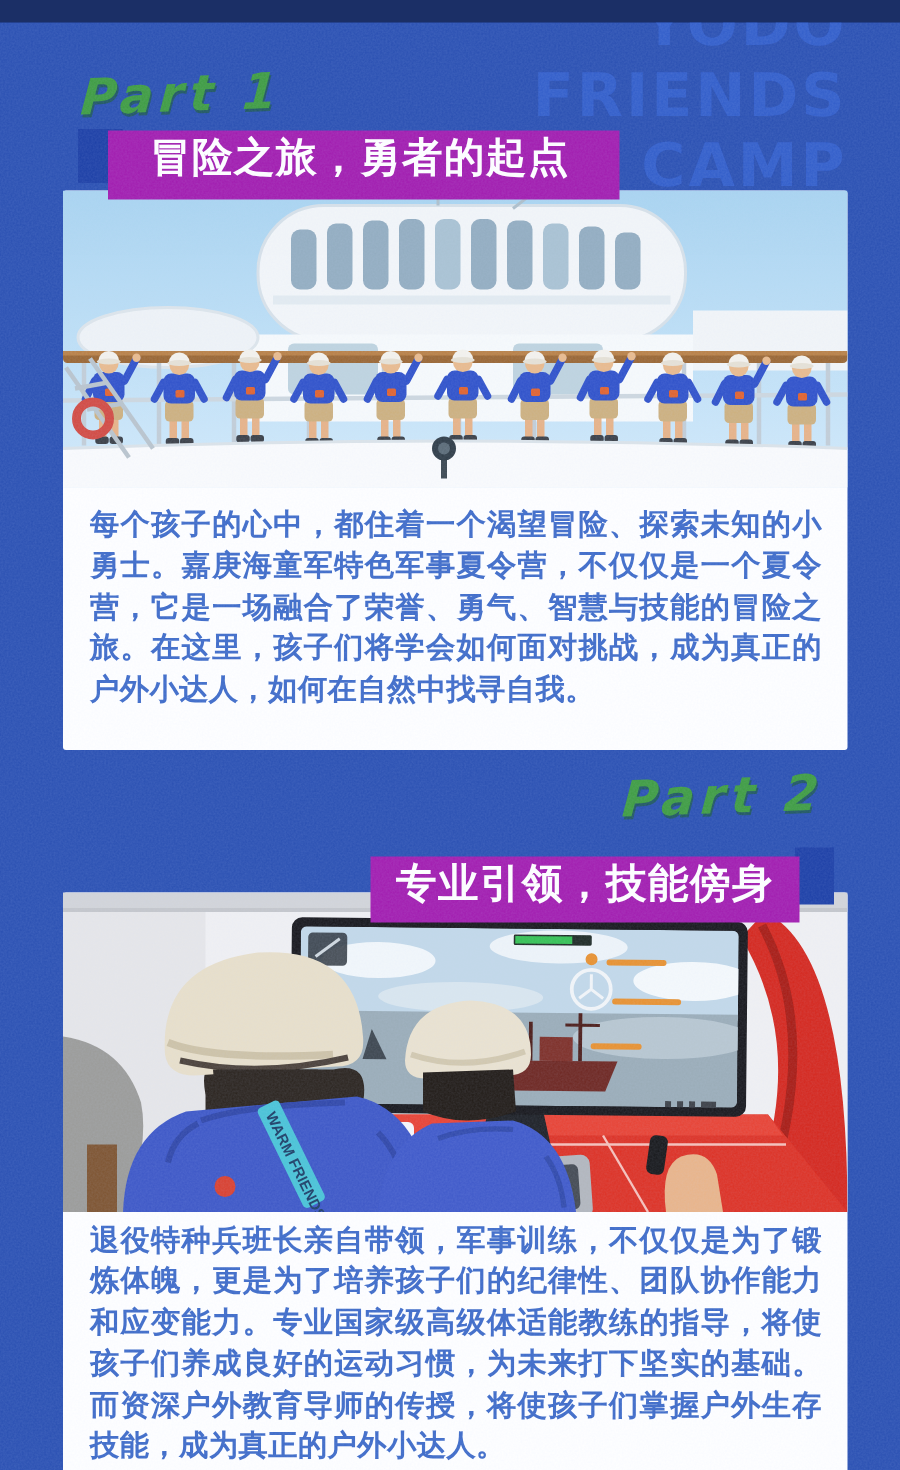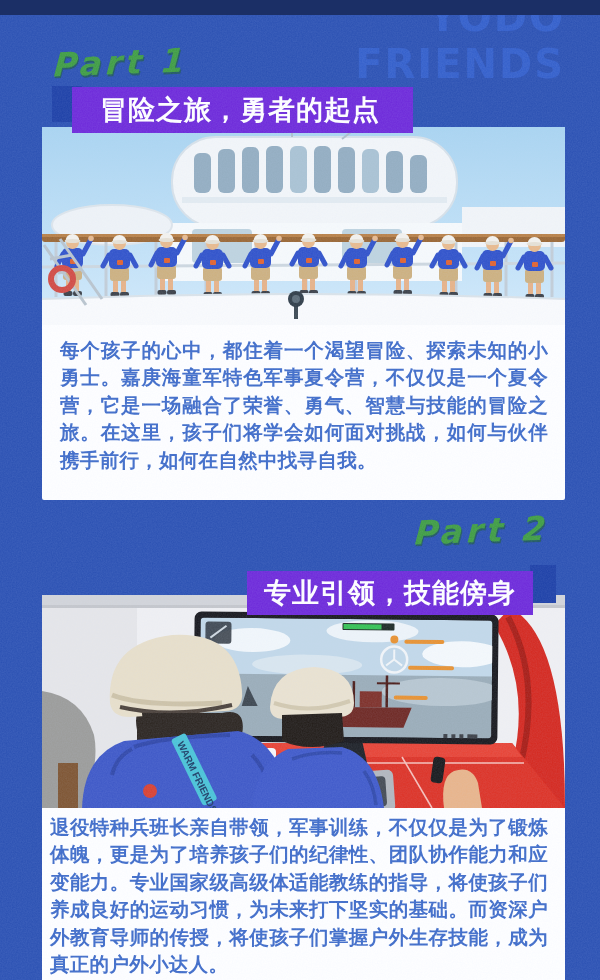--- a/index.html
+++ b/index.html
@@ -20,45 +20,46 @@
     font-size:33px; letter-spacing:4px; transform:rotate(-2deg) skewX(-6deg);
     text-shadow:1px 2px 0 rgba(23,92,35,.55);
     font-family:"DejaVu Sans","Liberation Sans",sans-serif;
   }
   .part-1{left:54px; top:28px;}
   .part-2{right:50px; top:496px;}
   .hdr-accent{position:absolute; background:#1c3fa6; z-index:4;}
   .acc-1{left:52px; top:71px; width:30px; height:36px;}
   .acc-2{left:530px; top:550px; width:26px; height:38px;}
   .hdr-box{
-    position:absolute; z-index:5; background:#6d28d9; color:#ffffff;
+    position:absolute; z-index:5; background:#a21caf; color:#ffffff;
     font-weight:800; font-size:27px; letter-spacing:1px;
-    display:flex; align-items:center;
+    display:flex; align-items:flex-start;
   }
   .box-1{left:72px; top:72px; width:313px; height:46px; padding-left:28px;}
   .box-2{left:247px; top:556px; width:286px; height:44px; justify-content:center;}
   .card{position:absolute; left:42px; width:523px; background:#ffffff; z-index:2; border-radius:2px;}
   .card-1{top:112px; height:373px;}
   .card-2{top:580px; height:392px;}
   .photo{display:block;}
   .body-text{
     color:#3e6bc8; font-size:19.5px; line-height:27.4px; letter-spacing:.3px;
     font-weight:600; text-align:justify; margin:0;
   }
   .bt-1{padding:12px 17px 0 18px;}
-  .bt-2{padding:6px 17px 0 8px;}
+  .bt-2{padding:6px 17px 0 18px;}
 </style>
 </head>
 <body>
 
 <div class="page">
 
   <div class="watermark">
     <div>YODO</div>
     <div>FRIENDS</div>
+    <div>CAMP</div>
   </div>
 
   <div class="part-label part-1">Part 1</div>
   <div class="hdr-accent acc-1"></div>
   <div class="hdr-box box-1">
     <span>冒险之旅，勇者的起点</span>
   </div>
 
   <div class="card card-1">
 
@@ -165,21 +166,21 @@
             <line x1="18" y1="112" x2="60" y2="172"></line>
           <line x1="8" y1="132" x2="30" y2="128"></line>
             <line x1="16" y1="146" x2="40" y2="142"></line>
         </g>
         <circle cx="20" cy="152" r="11" fill="none" stroke="#d24a42" stroke-width="6"></circle>
         <rect x="252" y="176" width="4" height="16" fill="#3b4750"></rect>
         <circle cx="254" cy="172" r="8" fill="#2f3c46"></circle>
         <circle cx="254" cy="172" r="4" fill="#5b6b76"></circle>
       </g>
     </svg>
-    <p class="body-text bt-1">每个孩子的心中，都住着一个渴望冒险、探索未知的小勇士。嘉庚海童军特色军事夏令营，不仅仅是一个夏令营，它是一场融合了荣誉、勇气、智慧与技能的冒险之旅。在这里，孩子们将学会如何面对挑战，如何与伙伴携手前行，如何在自然中找寻自我。</p>
+    <p class="body-text bt-1">每个孩子的心中，都住着一个渴望冒险、探索未知的小勇士。嘉庚海童军特色军事夏令营，不仅仅是一个夏令营，它是一场融合了荣誉、勇气、智慧与技能的冒险之旅。在这里，孩子们将学会如何面对挑战，成为真正的户外小达人，如何在自然中找寻自我。</p>
   </div>
 
   <div class="part-label part-2">Part 2</div>
   <div class="hdr-accent acc-2"></div>
   <div class="hdr-box box-2">
     <span>专业引领，技能傍身</span>
   </div>
 
   <div class="card card-2">
 

